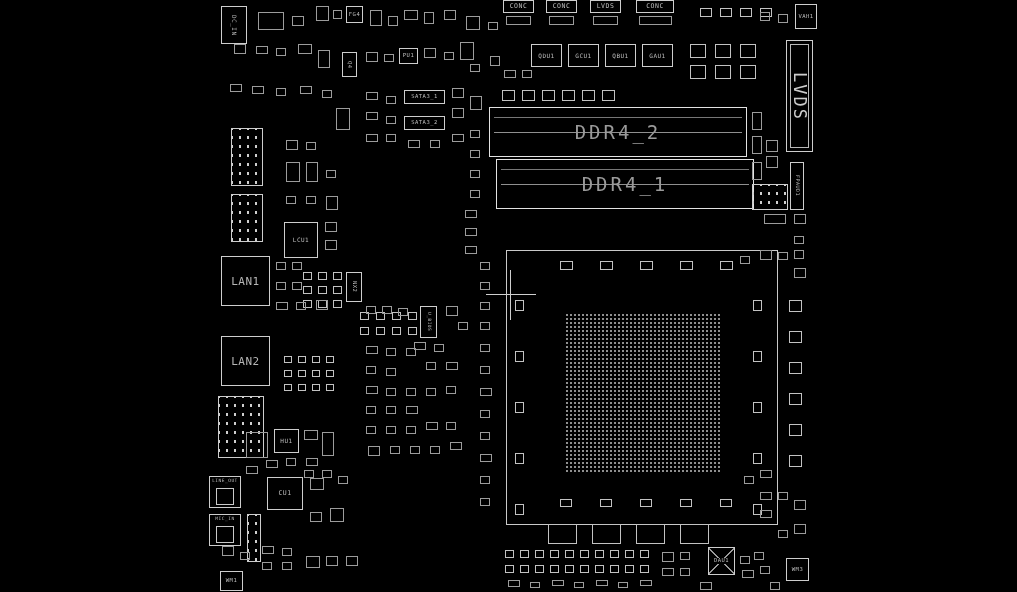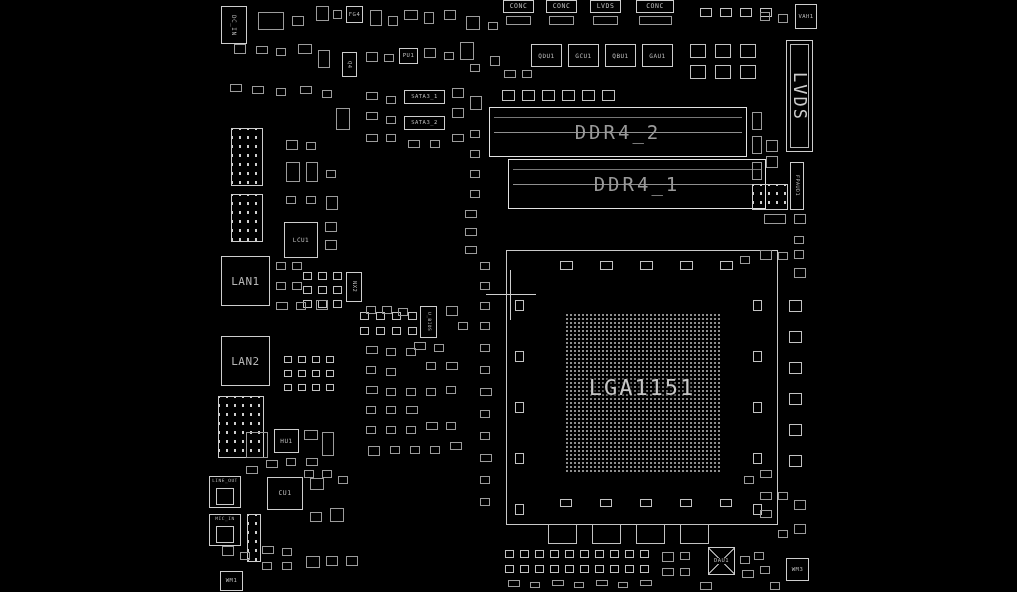--- a/index.html
+++ b/index.html
@@ -121,21 +121,21 @@
     </div>
     <div class="comp k-box" style="left: 404px; top: 90px; width: 41px; height: 14px;">
       <span class="lbl" style="font-size: 5.5px;">SATA3_1</span>
     </div>
     <div class="comp k-box" style="left: 404px; top: 116px; width: 41px; height: 14px;">
       <span class="lbl" style="font-size: 5.5px;">SATA3_2</span>
     </div>
     <div class="comp k-dimm" style="left: 489px; top: 107px; width: 258px; height: 50px;">
       <span class="lbl" style="font-size: 19px; letter-spacing: 3px; color: rgb(154, 154, 154);">DDR4_2</span>
     </div>
-    <div class="comp k-dimm" style="left: 508px; top: 159px; width: 258px; height: 50px;">
+    <div class="comp k-dimm" style="left: 496px; top: 159px; width: 258px; height: 50px;">
       <span class="lbl" style="font-size: 19px; letter-spacing: 3px; color: rgb(154, 154, 154);">DDR4_1</span>
     </div>
     <div class="comp k-box" style="left: 790px; top: 162px; width: 14px; height: 48px;">
       <span class="lbl vlbl" style="font-size: 5px;">FPAUD1</span>
     </div>
     <div class="comp k-pinhdr" style="left: 231px; top: 128px; width: 32px; height: 58px;"></div>
     <div class="comp k-pinhdr" style="left: 231px; top: 194px; width: 32px; height: 48px;"></div>
     <div class="comp k-box" style="left: 284px; top: 222px; width: 34px; height: 36px;">
       <span class="lbl" style="font-size: 6px;">LCU1</span>
     </div>
@@ -146,21 +146,20 @@
       <span class="lbl" style="font-size: 11px; color: rgb(181, 181, 181);">LAN1</span>
     </div>
     <div class="comp k-box" style="left: 221px; top: 328px; width: 49px; height: 50px; margin-top: 8px;">
       <span class="lbl" style="font-size: 11px; color: rgb(181, 181, 181);">LAN2</span>
     </div>
     <div class="comp k-box" style="left: 420px; top: 306px; width: 17px; height: 32px;">
       <span class="lbl vlbl" style="font-size: 4.5px;">U_BIOS</span>
     </div>
     <div class="comp k-socket" style="left: 506px; top: 250px; width: 272px; height: 275px;">
       <div class="padgrid" style="left: 58px; top: 62px; width: 156px; height: 160px;"></div>
-      <span class="lbl" style="font-size: 22px; letter-spacing: 2px; color: rgb(198, 198, 198);">LGA1151</span>
     </div>
     <div class="comp k-pinhdr" style="left: 752px; top: 184px; width: 36px; height: 26px;"></div>
     <div class="comp k-pinhdr" style="left: 218px; top: 396px; width: 46px; height: 62px;"></div>
     <div class="comp k-box" style="left: 274px; top: 429px; width: 25px; height: 24px;">
       <span class="lbl" style="font-size: 6px;">HU1</span>
     </div>
     <div class="comp k-jack" style="left: 209px; top: 476px; width: 32px; height: 32px;">
       <span class="lbl" style="font-size: 4.5px;">LINE_OUT</span>
     </div>
     <div class="comp k-jack" style="left: 209px; top: 514px; width: 32px; height: 32px;">

